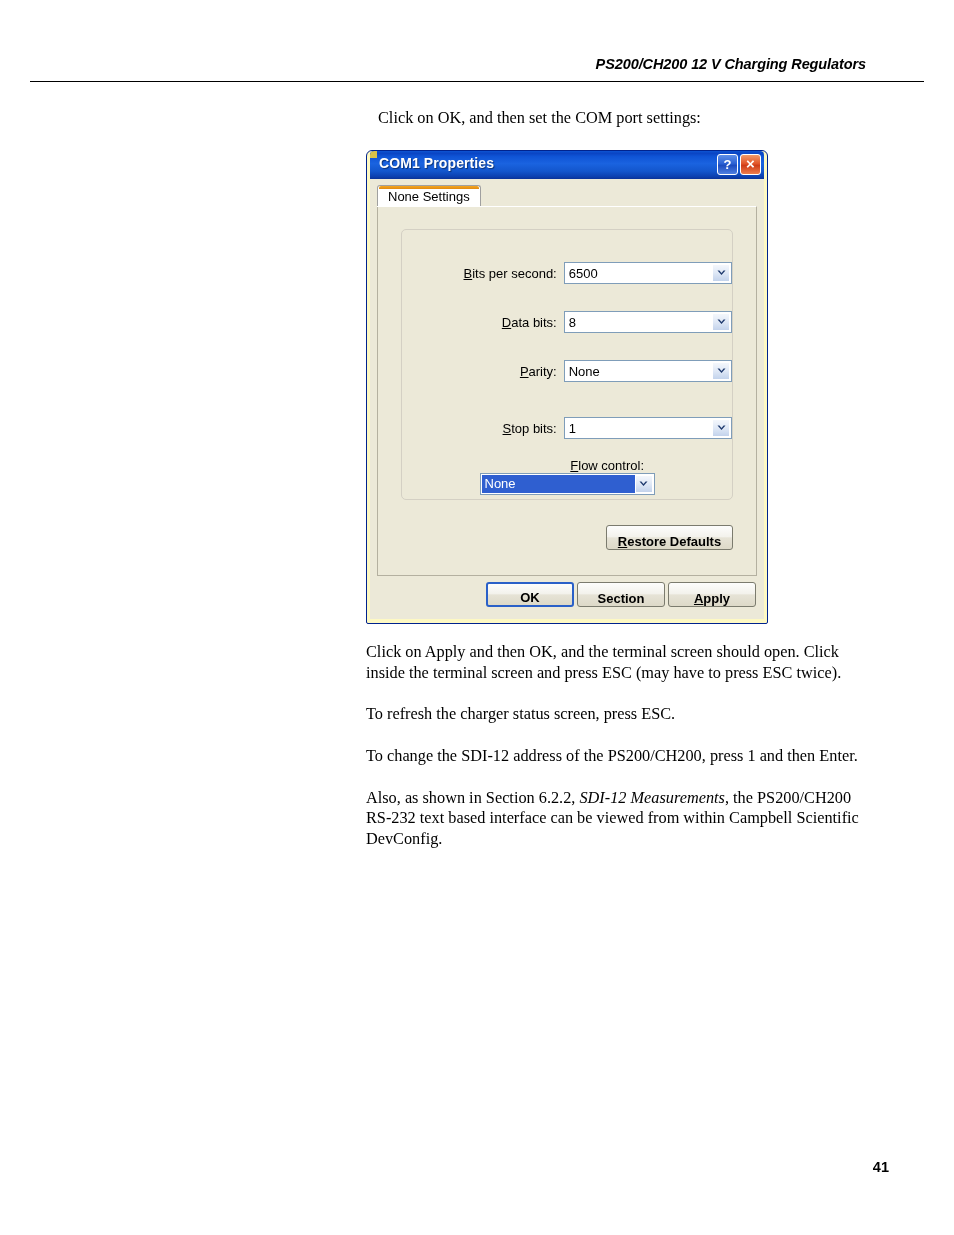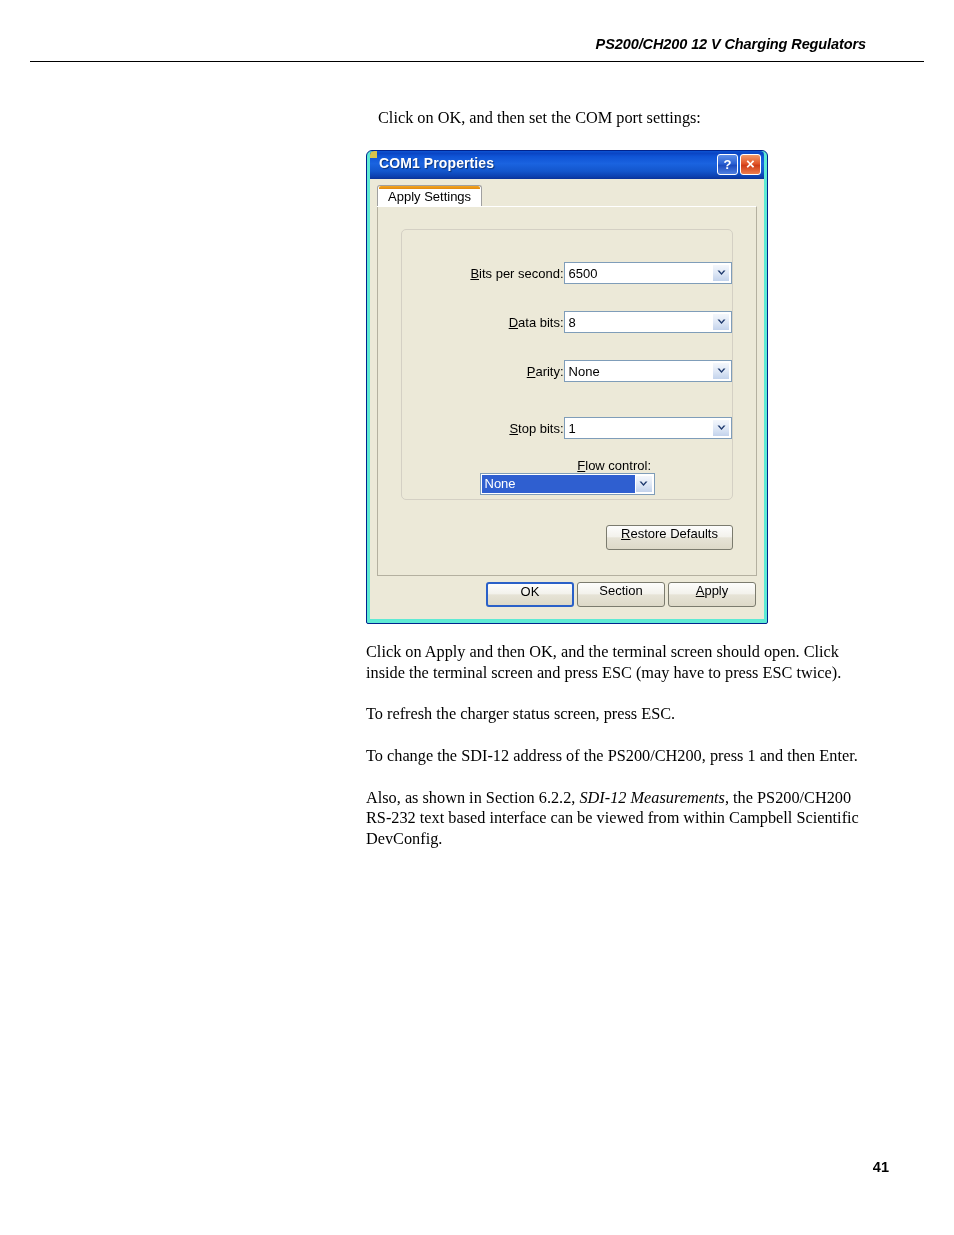--- a/index.html
+++ b/index.html
@@ -12,21 +12,21 @@
     height: 1235px;
     position: relative;
     font-family: "Liberation Serif", serif;
     color: #000000;
     overflow: hidden;
   }
 
   
   .page-header {
     position: absolute;
-    top: 36px;
+    top: 56px;
     left: 0;
     width: 954px;
     height: 30px;
     text-align: center;
   }
   .page-header .hdr-text {
     position: absolute;
     right: 88px;
     top: 0;
     font-family: "Liberation Sans", sans-serif;
@@ -77,21 +77,21 @@
     font-size: 14.5px;
   }
 
   
   .xp-dialog {
     position: absolute;
     left: 366px;
     top: 150px;
     width: 402px;
     height: 474px;
-    background: #5eead4;
+    background: #fef9c3;
     border: 1px solid #00238e;
     border-radius: 6px 6px 2px 2px;
     box-sizing: border-box;
     font-family: "Liberation Sans", sans-serif;
     padding: 0 3px 3px 3px;
   }
 
   
   .xp-titlebar {
     position: relative;
@@ -229,20 +229,21 @@
     position: absolute;
     left: 0;
     width: 100%;
     height: 22px;
     display: flex;
     align-items: center;
   }
   .field-row .f-label {
     width: 168px;
     text-align: right;
+    padding-right: 7px;
     font-size: 13px;
     color: #000;
     box-sizing: border-box;
     white-space: nowrap;
   }
   .f-label u { text-decoration: underline; }
 
   .combo {
     position: relative;
     width: 175px;
@@ -285,24 +286,25 @@
   .combo-arrow svg { display: block; }
 
   
   .btn {
     background: linear-gradient(to bottom, #fdfdfc 0%, #f3f2ec 46%, #e6e3d6 52%, #ddd9c8 100%);
     border: 1px solid #7b7b6e;
     border-radius: 3px;
     font-size: 13px;
     color: #000;
     display: flex;
-    align-items: flex-start;
+    align-items: flex-end;
     justify-content: center;
     box-sizing: border-box;
     cursor: default;
+    font-weight: bold;
   }
   .btn u { text-decoration: underline; }
   .btn.default {
     border: 2px solid #2a60c8;
   }
   .btn-restore {
     position: absolute;
     right: 23px;
     top: 318px;
     width: 127px;
@@ -346,21 +348,21 @@
       <div class="tb-btn close">
         <span class="glyph-x">×</span>
       </div>
     </div>
   </div>
 
   <div class="xp-client">
 
     <div class="tab-strip">
       <div class="tab active">
-        <span>Apply Settings</span>
+        <span>None Settings</span>
       </div>
     </div>
 
     <div class="tab-page">
 
       <div class="group-box">
 
         <div class="field-row" style="top:32px;">
           <div class="f-label"><u>B</u><span>its per second:</span></div>
           <div class="combo">

